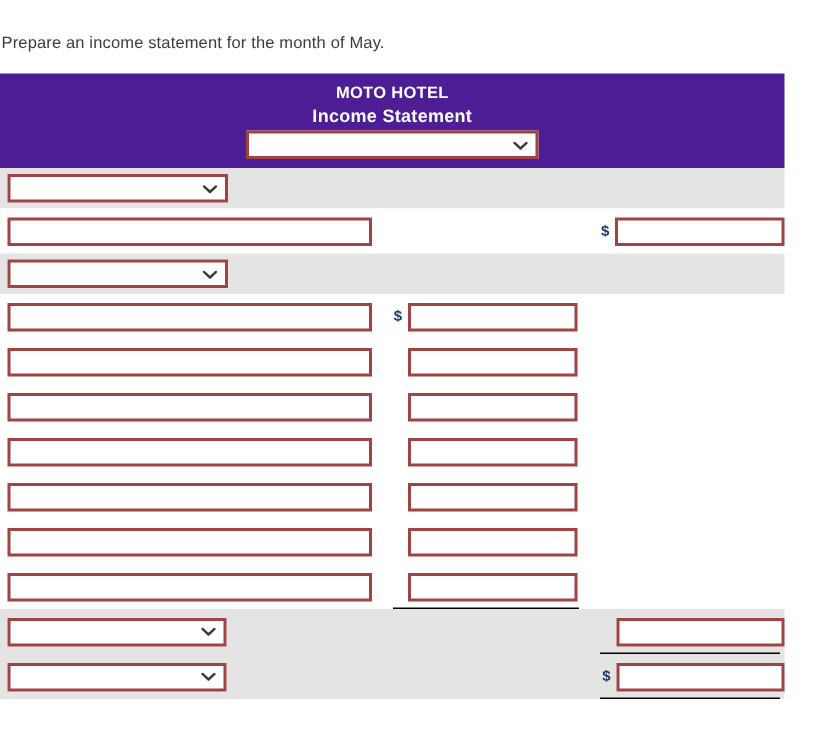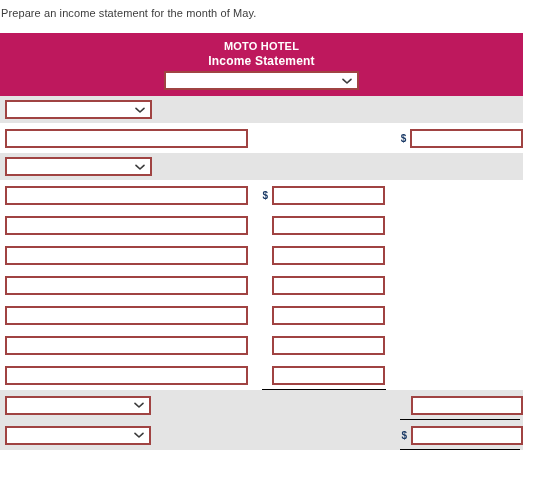--- a/index.html
+++ b/index.html
@@ -17,32 +17,33 @@
 
   
   .instruction {
     font-size: 11px;
     color: #3c3c3c;
     padding: 6px 0 0 1px;
     line-height: 14px;
     letter-spacing: .1px;
     height: 33px;
     box-sizing: border-box;
+    margin-top: 16px;
   }
 
   
   .worksheet {
     width: 523px;
     margin: 0;
     position: relative;
   }
 
   
   .ws-header {
-    background: #be185d;
+    background: #4c1d95;
     color: #ffffff;
     text-align: center;
     padding: 6px 0 6px 0;
   }
   .ws-title {
     font-size: 11px;
     font-weight: bold;
     line-height: 15px;
     letter-spacing: .2px;
   }

